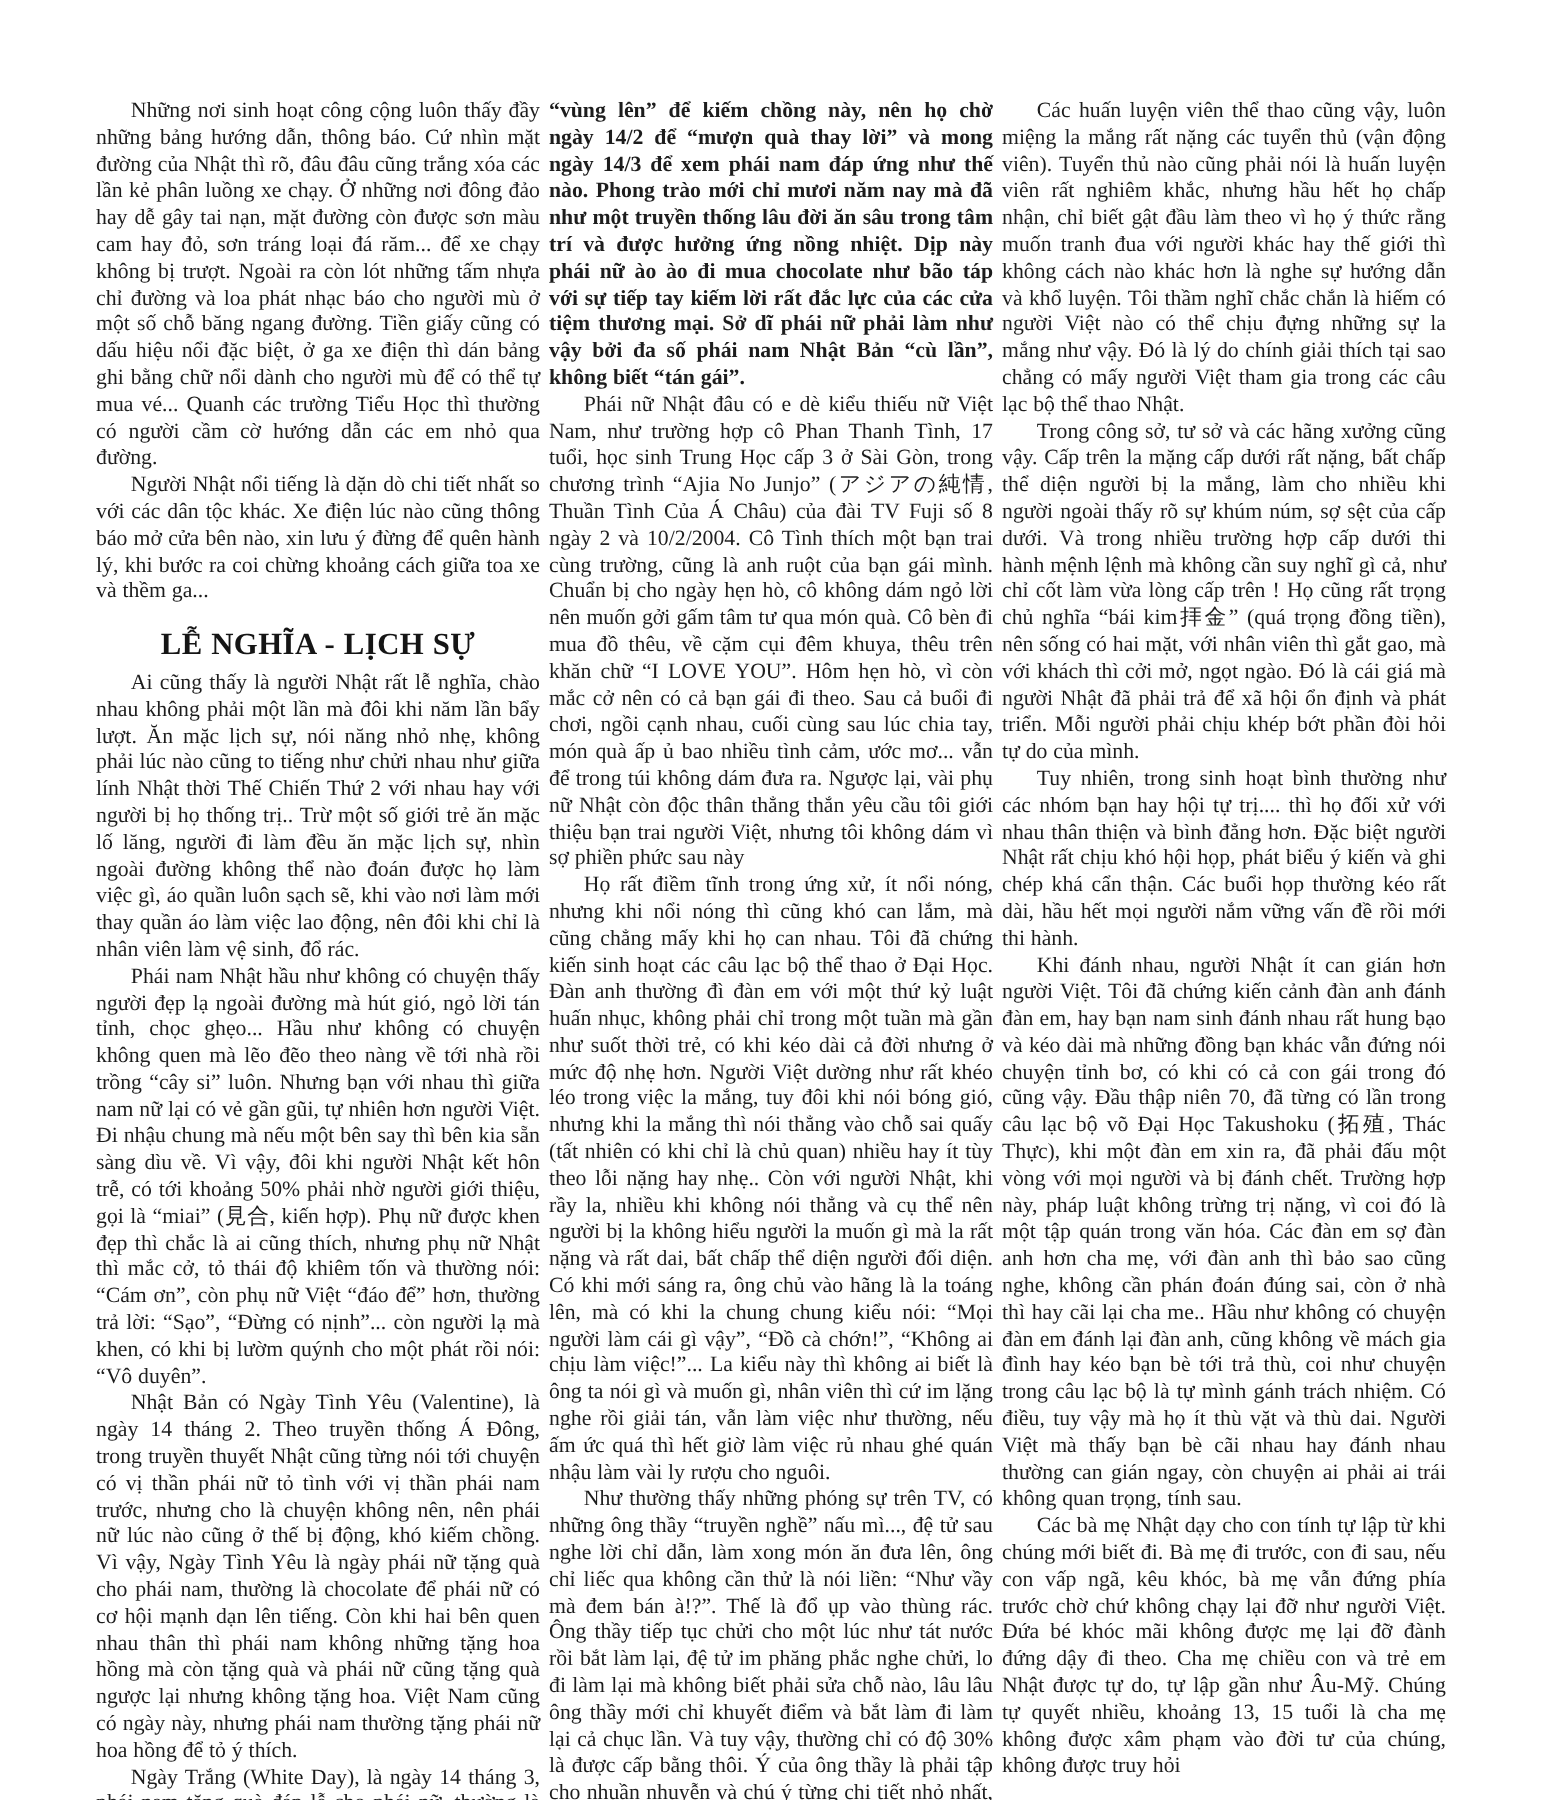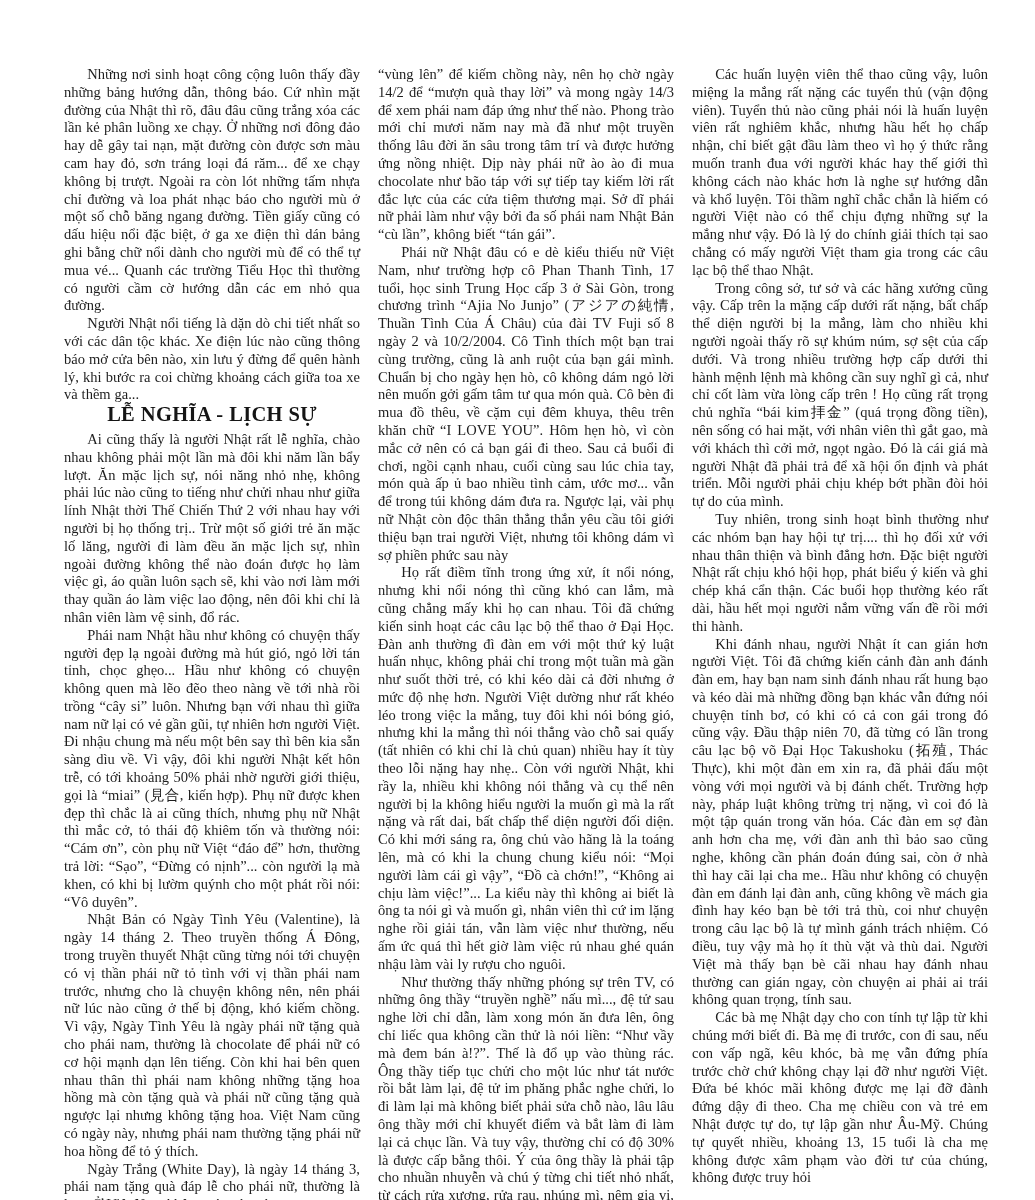--- a/index.html
+++ b/index.html
@@ -11,47 +11,48 @@
     width: 1035px;
     height: 1200px;
     overflow: hidden;
   }
   .page {
     box-sizing: border-box;
     width: 1035px;
     height: 1200px;
     padding: 66px 58px 20px 64px;
     display: flex;
-    gap: 18px;
+    gap: 6px;
     background: #ffffff;
   }
   .column {
     width: 296px;
     flex: 0 0 296px;
     font-family: "Liberation Serif", "DejaVu Serif", serif;
     font-size: 14.5px;
     line-height: 17.8px;
     color: #1d1d1d;
     text-align: justify;
     word-spacing: 0.02em;
   }
   .column p {
     margin: 0;
     text-indent: 1.6em;
   }
   .column p.cont {
     text-indent: 0;
+    font-weight: bold;
   }
   .section-heading {
     font-family: "Liberation Serif", "DejaVu Serif", serif;
     font-size: 20.5px;
     font-weight: bold;
     text-align: center;
     text-indent: 0;
-    margin: 2px 0 7px 0;
+    margin: 18px 0 7px 0;
     letter-spacing: 0.3px;
     color: #151515;
   }
 </style>
 </head>
 <body>
 
 <div class="page">
 
   <div class="column">

